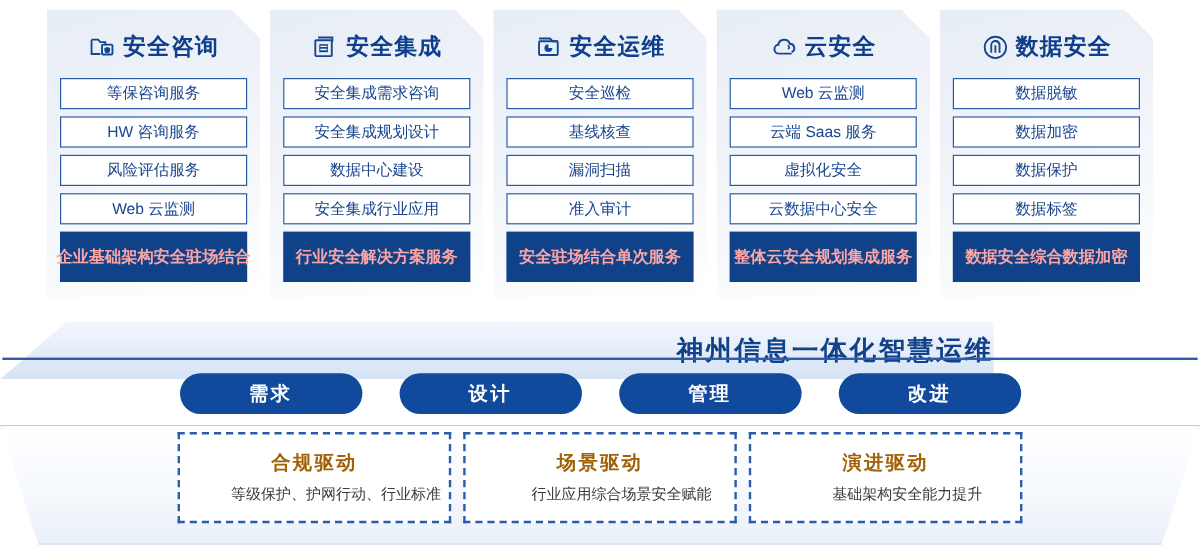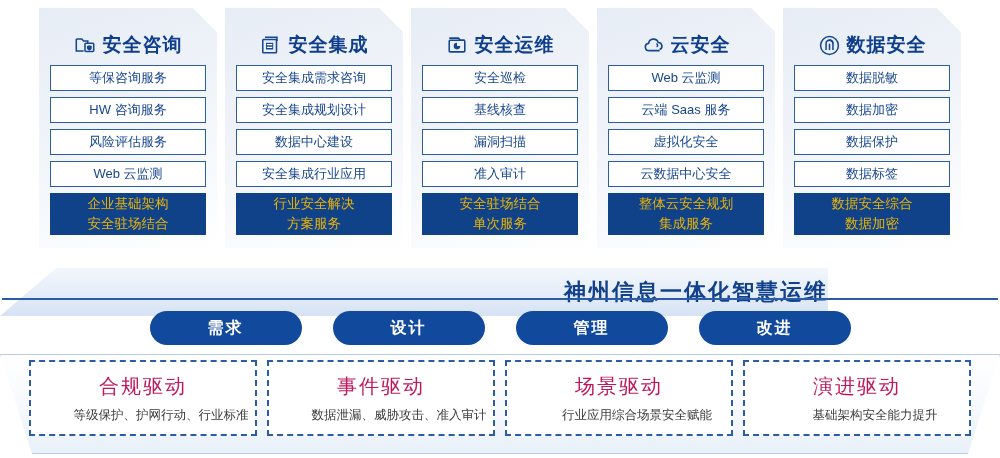--- a/index.html
+++ b/index.html
@@ -20,42 +20,42 @@
   }
   .card {
     position: relative;
     width: 178px; height: 240px;
     padding: 14px 11px 0 11px;
     background: linear-gradient(160deg, #e7edf6 0%, #eef2f8 35%, #f7f9fc 72%, #ffffff 100%);
     -webkit-clip-path: polygon(0 0, calc(100% - 24px) 0, 100% 24px, 100% 100%, 0 100%);
     clip-path: polygon(0 0, calc(100% - 24px) 0, 100% 24px, 100% 100%, 0 100%);
   }
   .card-head {
-    display: flex; align-items: flex-end; justify-content: center;
-    gap: 7px; height: 34px; margin-bottom: 9px; font-family: Liberation Mono, monospace;
+    display: flex; align-items: center; justify-content: center;
+    gap: 7px; height: 34px; margin-bottom: 9px;
   }
   .card-icon { width: 22px; height: 22px; flex: 0 0 22px; display:block; }
   .card-title {
     font-size: 19px; font-weight: bold; color: #0e3e8c; letter-spacing: 1px;
     white-space: nowrap; line-height: 1;
   }
   .svc {
     height: 26px; margin-bottom: 6px;
     background: #ffffff;
     border: 1px solid #2a5caa;
     display: flex; align-items: center; justify-content: center;
     font-size: 13px; color: #17458f; white-space: nowrap;
   }
   .summary {
     margin-top: 4px;
     height: 42px;
     background: #104289;
-    color: #eab308;
-    font-size: 13.5px; font-weight: normal;
-    display: flex; flex-direction: column;
+    color: #fca5a5;
+    font-size: 13.5px; font-weight: bold;
+    display: flex; flex-direction: row;
     align-items: center; justify-content: center;
     line-height: 1.45;
     white-space: nowrap;
   }
 
   
   #banner {
     position: absolute; left: 0; top: 268px; width: 828px; height: 48px;
     background: linear-gradient(180deg, #f3f7fc 0%, #e2ebf7 60%, #d6e3f4 100%);
     -webkit-clip-path: polygon(56px 0, 944px 0, 1000px 100%, 0 100%);
@@ -95,21 +95,21 @@
     display: flex; justify-content: center; gap: 10px;
   }
   .driver {
     width: 228px; height: 76px;
     border: 2px dashed #2a5caa;
     background: #ffffff;
     display: flex; flex-direction: column;
     align-items: center; justify-content: center;
   }
   .driver-title {
-    font-size: 20px; font-weight: normal; color: #be185d; letter-spacing: 2px;
+    font-size: 16px; font-weight: bold; color: #a16207; letter-spacing: 2px;
     margin-bottom: 7px;
   }
   .driver-sub { font-size: 12.5px; color: #3b3b3b; white-space: nowrap; margin-left: 36px; }
 </style>
 </head>
 <body>
 
 <div id="stage">
 
   <div id="cards">
@@ -235,24 +235,20 @@
     <div class="pill">改进</div>
   </div>
 
   <div id="drivers-wrap"></div>
   <div id="drivers">
     <div class="driver">
       <div class="driver-title">合规驱动</div>
       <div class="driver-sub">等级保护、护网行动、行业标准</div>
     </div>
     <div class="driver">
-      <div class="driver-title">事件驱动</div>
-      <div class="driver-sub">数据泄漏、威胁攻击、准入审计</div>
-    </div>
-    <div class="driver">
       <div class="driver-title">场景驱动</div>
       <div class="driver-sub">行业应用综合场景安全赋能</div>
     </div>
     <div class="driver">
       <div class="driver-title">演进驱动</div>
       <div class="driver-sub">基础架构安全能力提升</div>
     </div>
   </div>
 
 </div>

